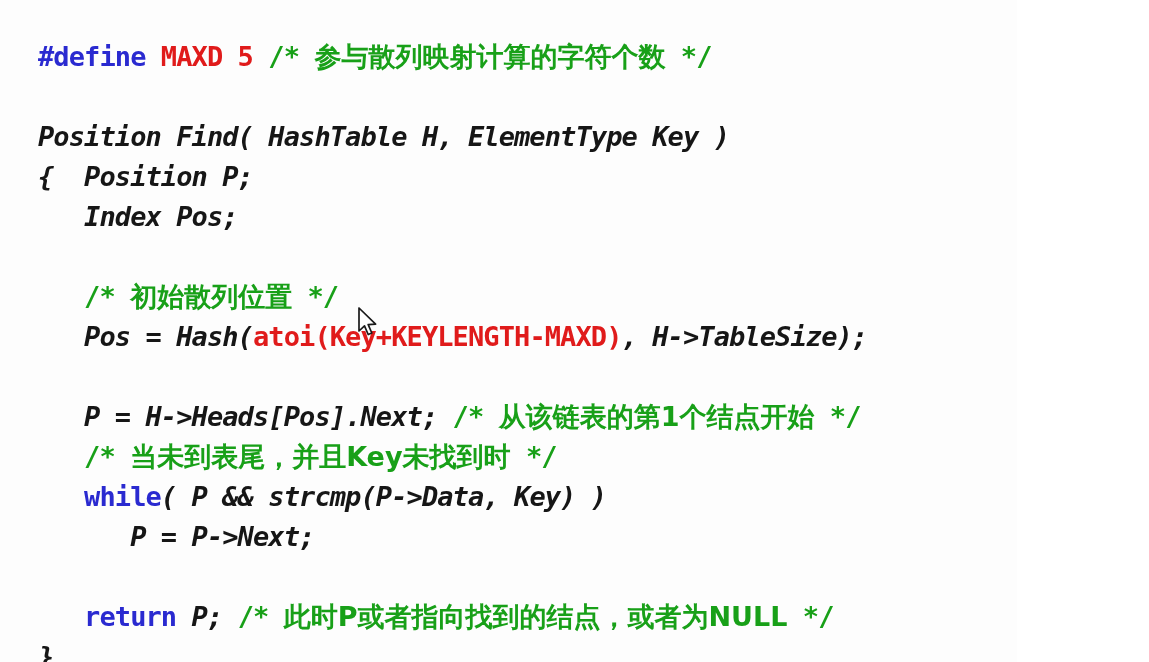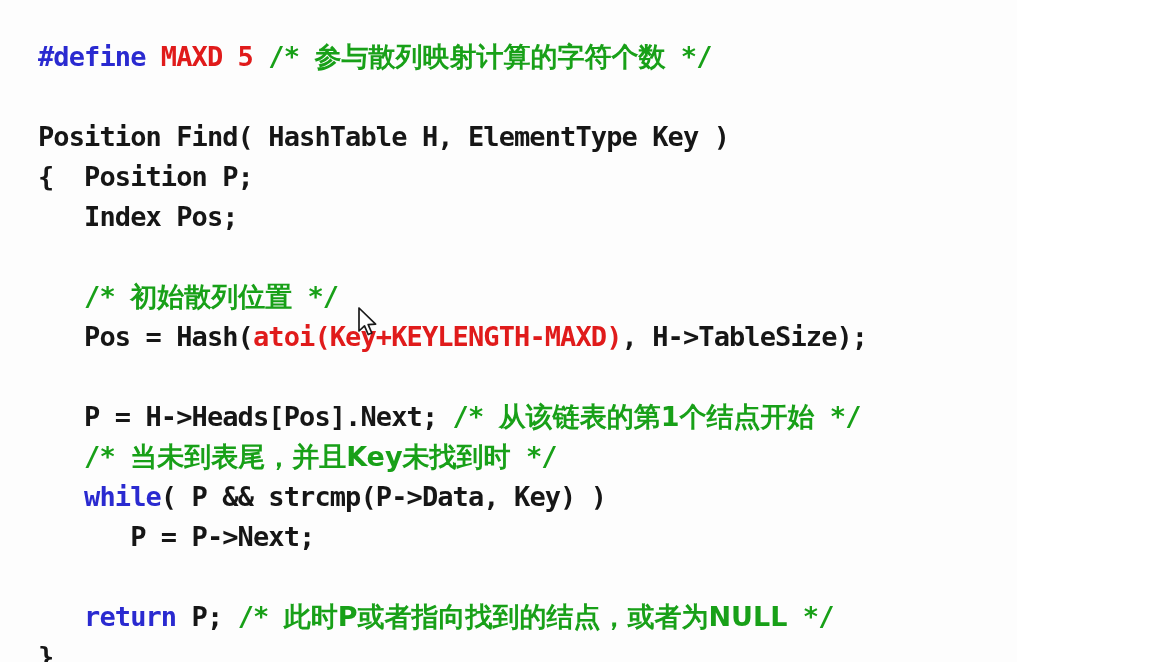--- a/index.html
+++ b/index.html
@@ -32,21 +32,21 @@
     white-space: pre;
     letter-spacing: -0.9px;
     -webkit-font-smoothing: none;
   }
   .line {
     display: block;
     height: 40px;
     white-space: pre;
   }
   .tok { white-space: pre; }
-  .blk { color: #161616; }
+  .blk { color: #161616; font-style: italic; }
   .blu { color: #2a2ad0; }
   .red { color: #e01b1b; }
   .grn { color: #18a018; }
   .cjk {
     font-family: "DejaVu Sans", "Liberation Sans", sans-serif;
     font-weight: bold;
     letter-spacing: 0px;
   }
   
   #cursor {

